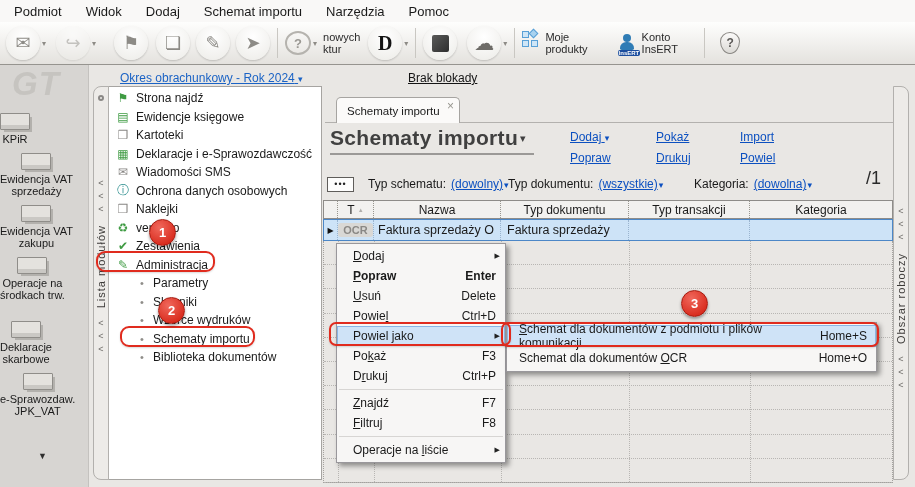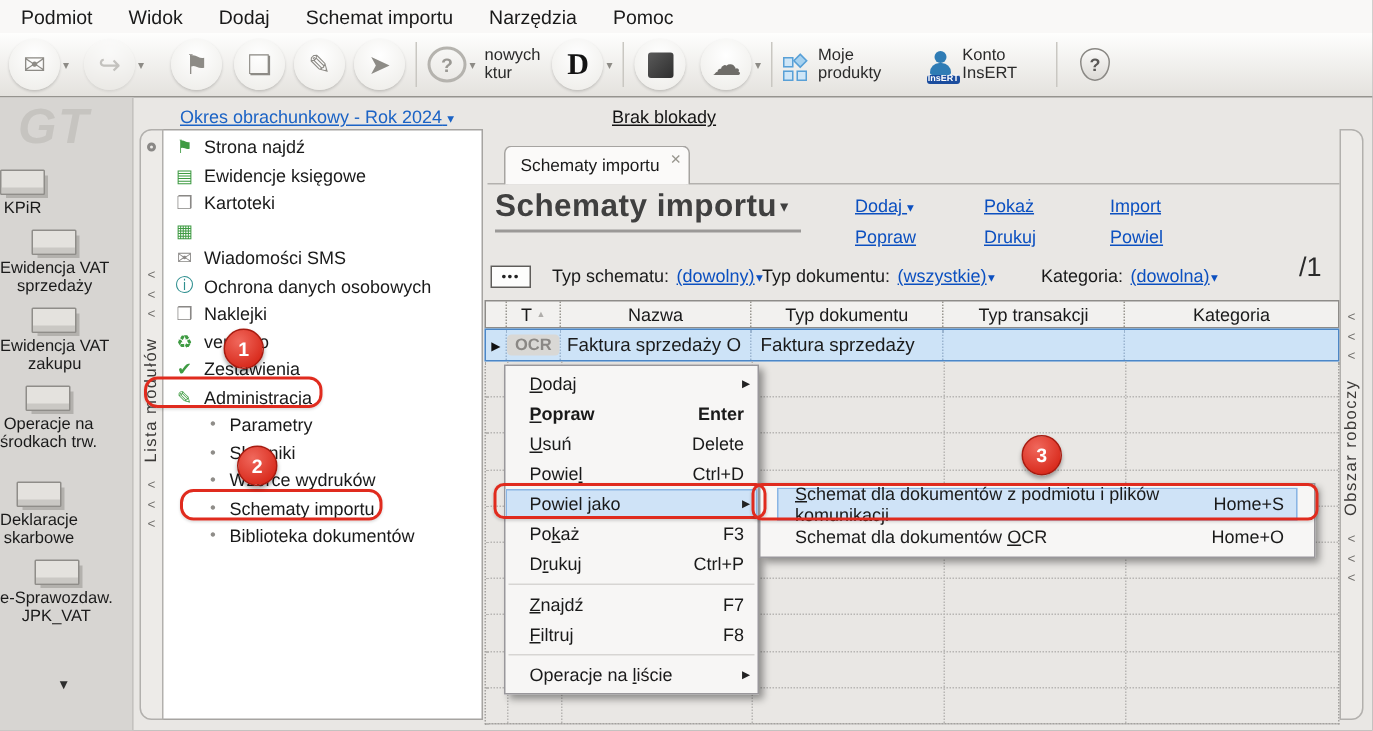--- a/index.html
+++ b/index.html
@@ -92,21 +92,21 @@
 .cmenu{position:absolute;left:336px;top:243px;width:170px;background:#f7f6f5;border:1px solid #99979b;box-shadow:3px 3px 5px rgba(0,0,0,.4);padding:2px 0;z-index:5}
 .mi{height:20px;display:flex;align-items:center;position:relative;font-size:12px}
 .mi-l{padding-left:16px}
 .mn{text-decoration:underline}
 .mi-s{margin-left:auto;padding-right:9px}
 .mi-arrow{position:absolute;right:5px;font-size:7px;color:#222}
 .mi.bold{font-weight:bold}
 .hl{background:#cfe3f7;box-shadow:inset 0 0 0 1px #8ab5e4}
 .msep{height:1px;background:#d7d5d3;margin:3px 2px}
 
-.smenu{position:absolute;left:506px;top:322px;width:371px;background:#f7f6f5;border:1px solid #99979b;box-shadow:3px 3px 5px rgba(0,0,0,.4);padding:2px 11px;z-index:6}
+.smenu{position:absolute;left:506px;top:322px;width:371px;background:#f7f6f5;border:1px solid #99979b;box-shadow:3px 3px 5px rgba(0,0,0,.4);padding:2px 0;z-index:6}
 .smi{height:22px;display:flex;align-items:center;position:relative;font-size:12px}
 .smi-l{padding-left:12px}
 
 .rbox{position:absolute;border:2px solid #e02b1e;border-radius:9px;z-index:10;box-shadow:0 1px 2px rgba(0,0,0,.15)}
 .rb-adm{left:96px;top:251px;width:119px;height:21px}
 .rb-schem{left:120px;top:326px;width:135px;height:21px}
 .rb-powiel{left:329px;top:322px;width:182px;height:24px;border-radius:7px}
 .rb-smenu{left:501px;top:322px;width:378px;height:25px;border-radius:7px}
 .rcircle{position:absolute;width:27px;height:27px;border-radius:50%;background:radial-gradient(circle at 38% 30%,#f0685c,#d92c1e 75%);border:1px solid #a61b10;color:#fff;font-weight:bold;font-size:13px;display:flex;align-items:center;justify-content:center;z-index:11;box-shadow:0 2px 3px rgba(0,0,0,.35)}
 .rc1{left:149px;top:219px}.rc2{left:158px;top:297px}.rc3{left:681px;top:290px}
@@ -159,21 +159,21 @@
     <span class="tcaret">▾</span>
     <div class="tsep"></div>
     <div class="tbtn">
         <span class="cube"></span>
       </div>
     <div class="tbtn" style="margin-left:10px">
         <span class="cloudg">☁</span>
       </div>
     <span class="tcaret">▾</span>
     <div class="tsep"></div>
-    <div style="display:flex;align-items:flex-end">
+    <div style="display:flex;align-items:flex-start">
       <span class="prodicon">
           <i class="p1"></i>
           <i class="p2"></i>
           <i class="p3"></i>
           <i class="p4"></i>
         </span>
       <span class="tlabel">Moje
 produkty</span>
     </div>
     <div style="display:flex;align-items:center;margin-left:30px">
@@ -247,20 +247,21 @@
     <div class="trow">
         <span class="ticon green">▤</span>
         <span>Ewidencje księgowe</span>
       </div>
     <div class="trow">
         <span class="ticon gray">❐</span>
         <span>Kartoteki</span>
       </div>
     <div class="trow">
         <span class="ticon green">▦</span>
+        <span>Deklaracje i e-Sprawozdawczość</span>
       </div>
     <div class="trow">
         <span class="ticon gray">✉</span>
         <span>Wiadomości SMS</span>
       </div>
     <div class="trow">
         <span class="ticon teal">ⓘ</span>
         <span>Ochrona danych osobowych</span>
       </div>
     <div class="trow">

